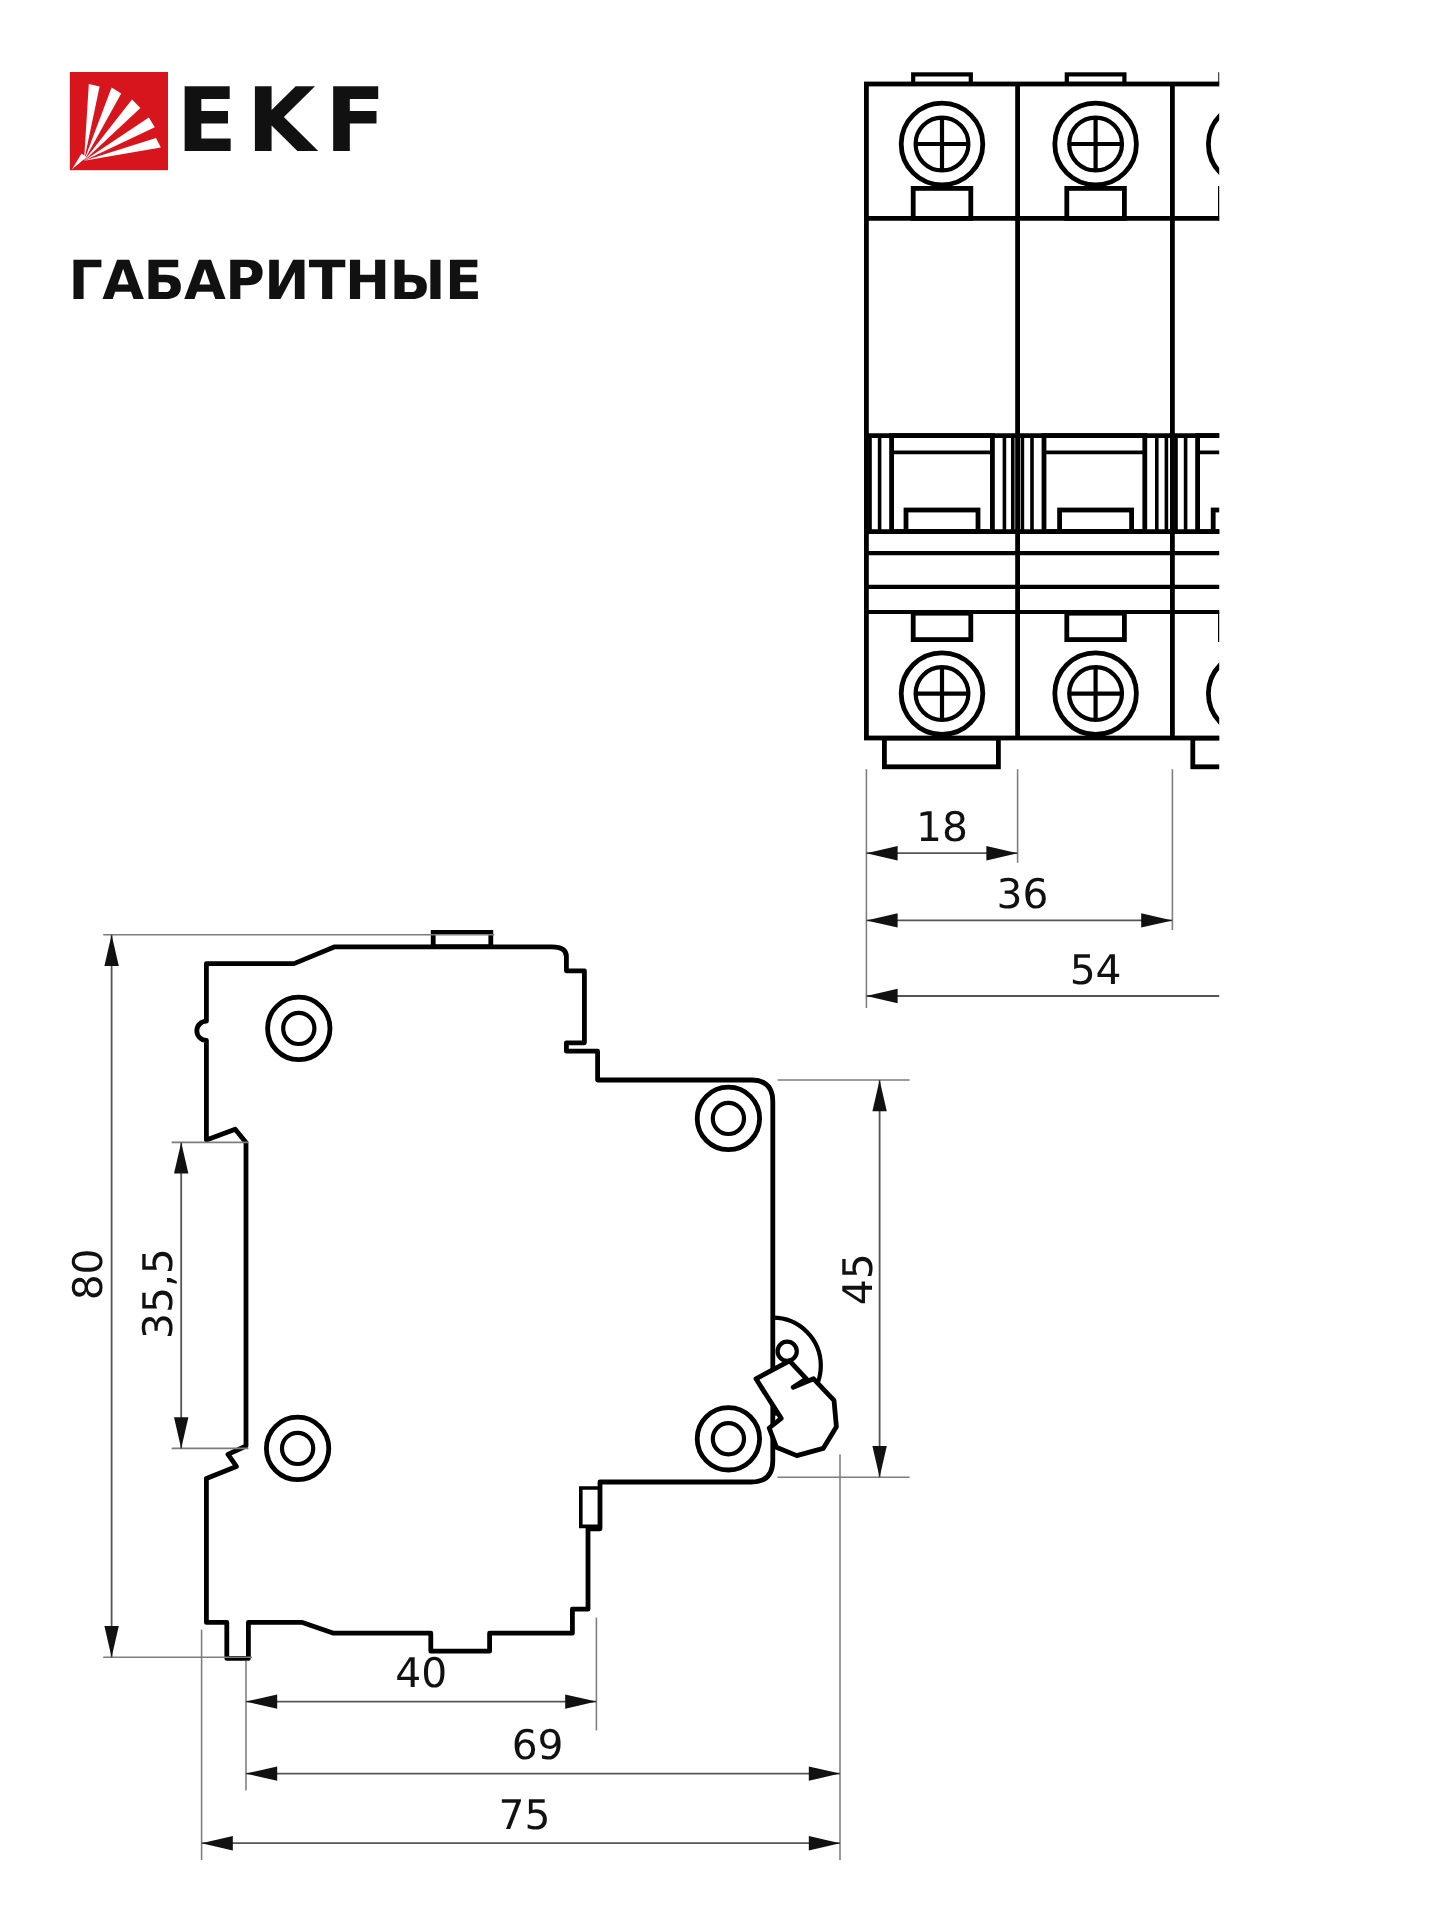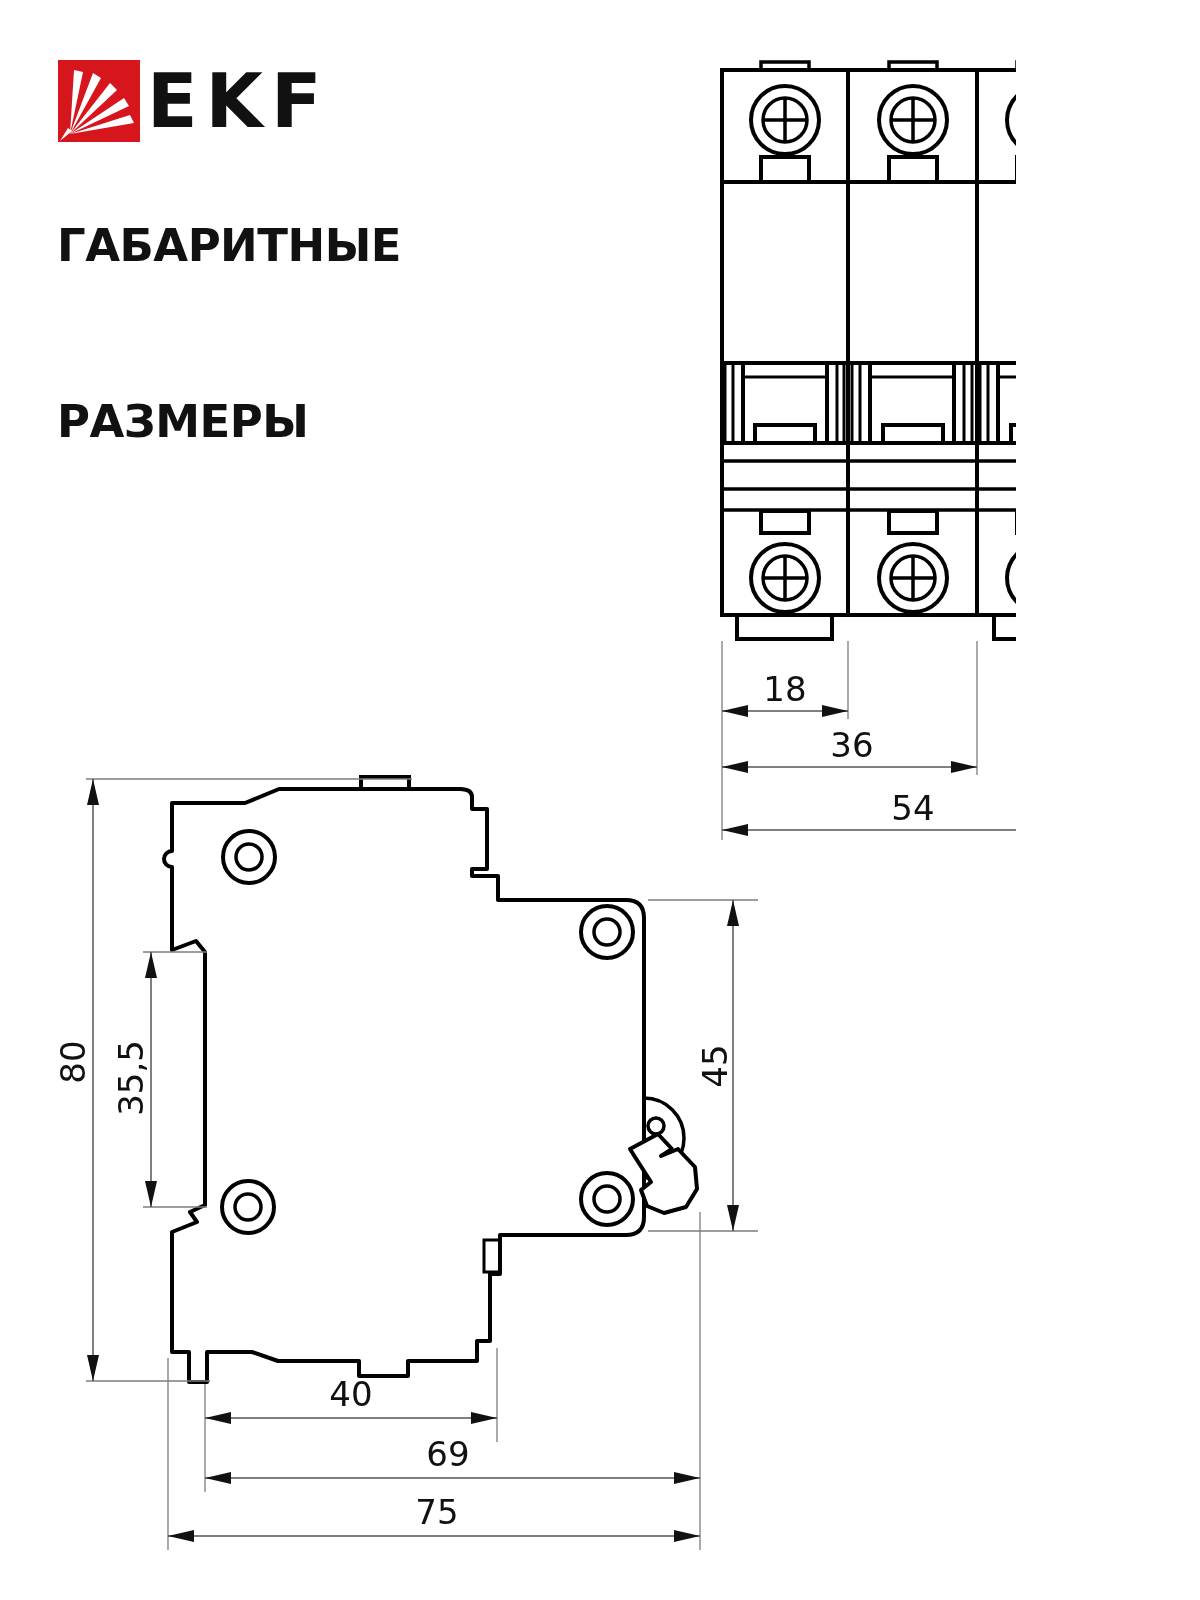--- a/index.html
+++ b/index.html
@@ -2,21 +2,21 @@
 <html><head>
 <meta charset="utf-8">
 <style>
   html,body{margin:0;padding:0;background:#fff;}
   #page{position:relative;width:1016px;height:1600px;background:#fff;overflow:hidden;
         font-family:"DejaVu Sans", sans-serif;}
   .logo{position:absolute;left:58px;top:60px;display:flex;align-items:flex-start;}
   .logo-mark{width:82px;height:82px;display:block;}
   .logo-text{font-family:"DejaVu Sans", sans-serif;font-weight:bold;font-size:74px;
              line-height:82px;color:#111;letter-spacing:8px;margin-left:7px;}
-  .title{position:absolute;left:57px;top:224px;font-weight:bold;font-size:45px;
+  .title{position:absolute;left:57px;top:212px;font-weight:bold;font-size:45px;
          line-height:44px;color:#111;letter-spacing:-0.5px;white-space:pre-line;}
   .watermark{position:absolute;left:1030px;top:1445px;transform:rotate(-90deg);
              transform-origin:0 0;font-weight:bold;font-size:245px;line-height:282px;
              color:#e9e9e9;letter-spacing:0;}
   svg.drawing{position:absolute;left:0;top:0;z-index:2;}
   .dim-text{font-size:34px;fill:#111;}
 </style>
 </head>
 <body>
 
@@ -34,21 +34,20 @@
         <polygon points="12,74 66,38 71,46"></polygon>
         <polygon points="12,74 72,55 76,63"></polygon>
         <polygon points="2,81 10,68 14,71"></polygon>
       </g>
     </svg>
     <div class="logo-text">EKF</div>
   </div>
 
   <div class="title"><span>ГАБАРИТНЫЕ</span><br>
     <br>
-    <span>РАЗМЕРЫ</span>
   </div>
 
   <svg class="drawing" width="1200" height="1600" viewBox="0 0 1200 1600">
 
     <g stroke="#000" fill="none">
 
       <rect x="737" y="615" width="95" height="24" stroke-width="4" fill="#fff"></rect>
       <rect x="994" y="615" width="95" height="24" stroke-width="4" fill="#fff"></rect>
 
       <rect x="761" y="62" width="48" height="8" stroke-width="3.5"></rect>

